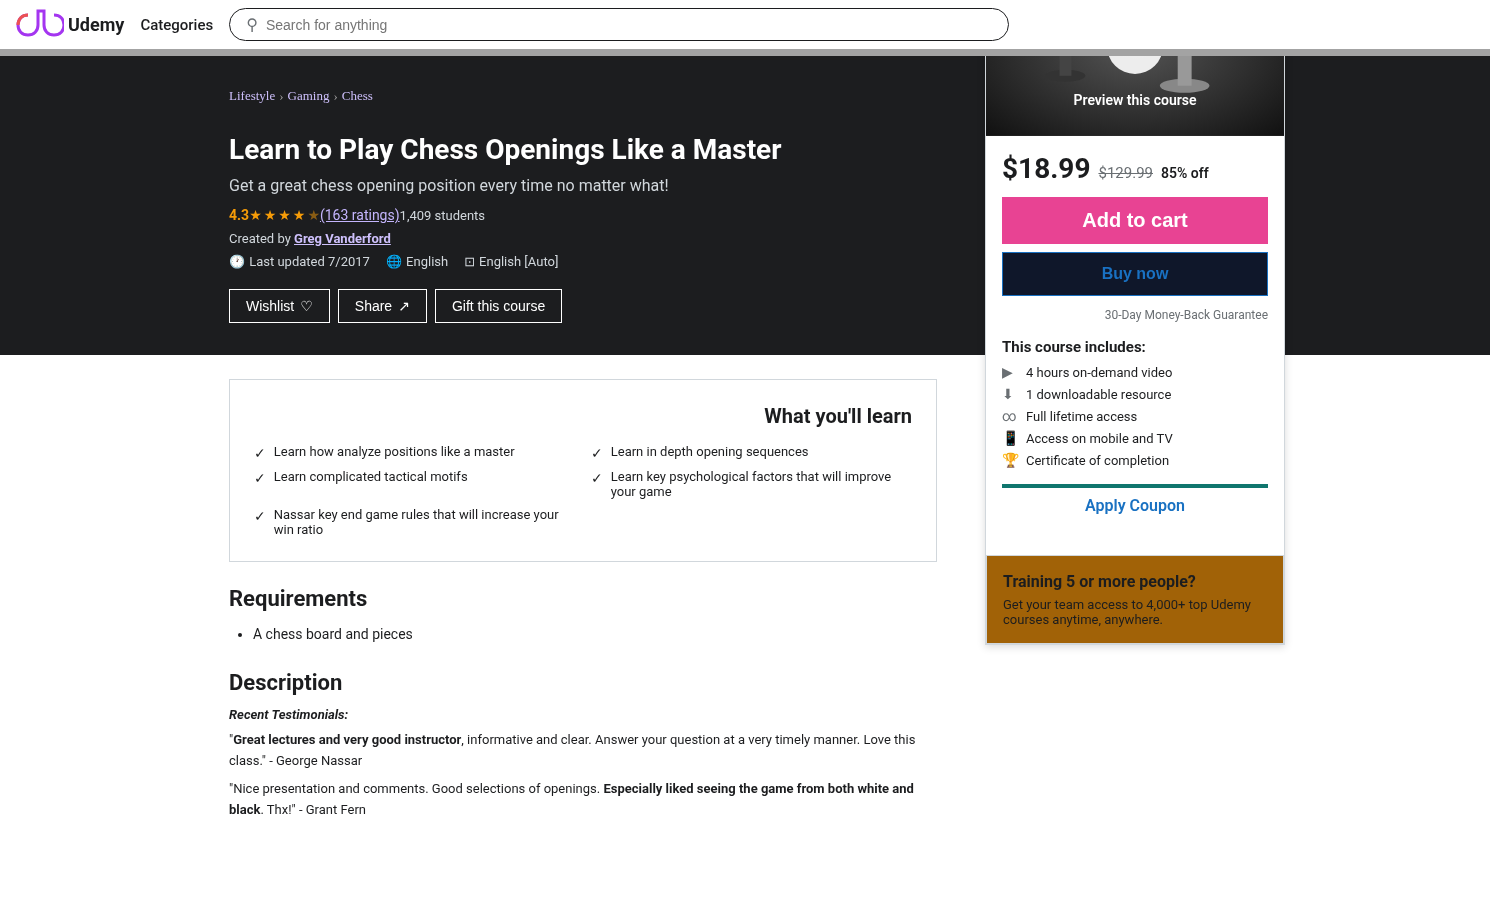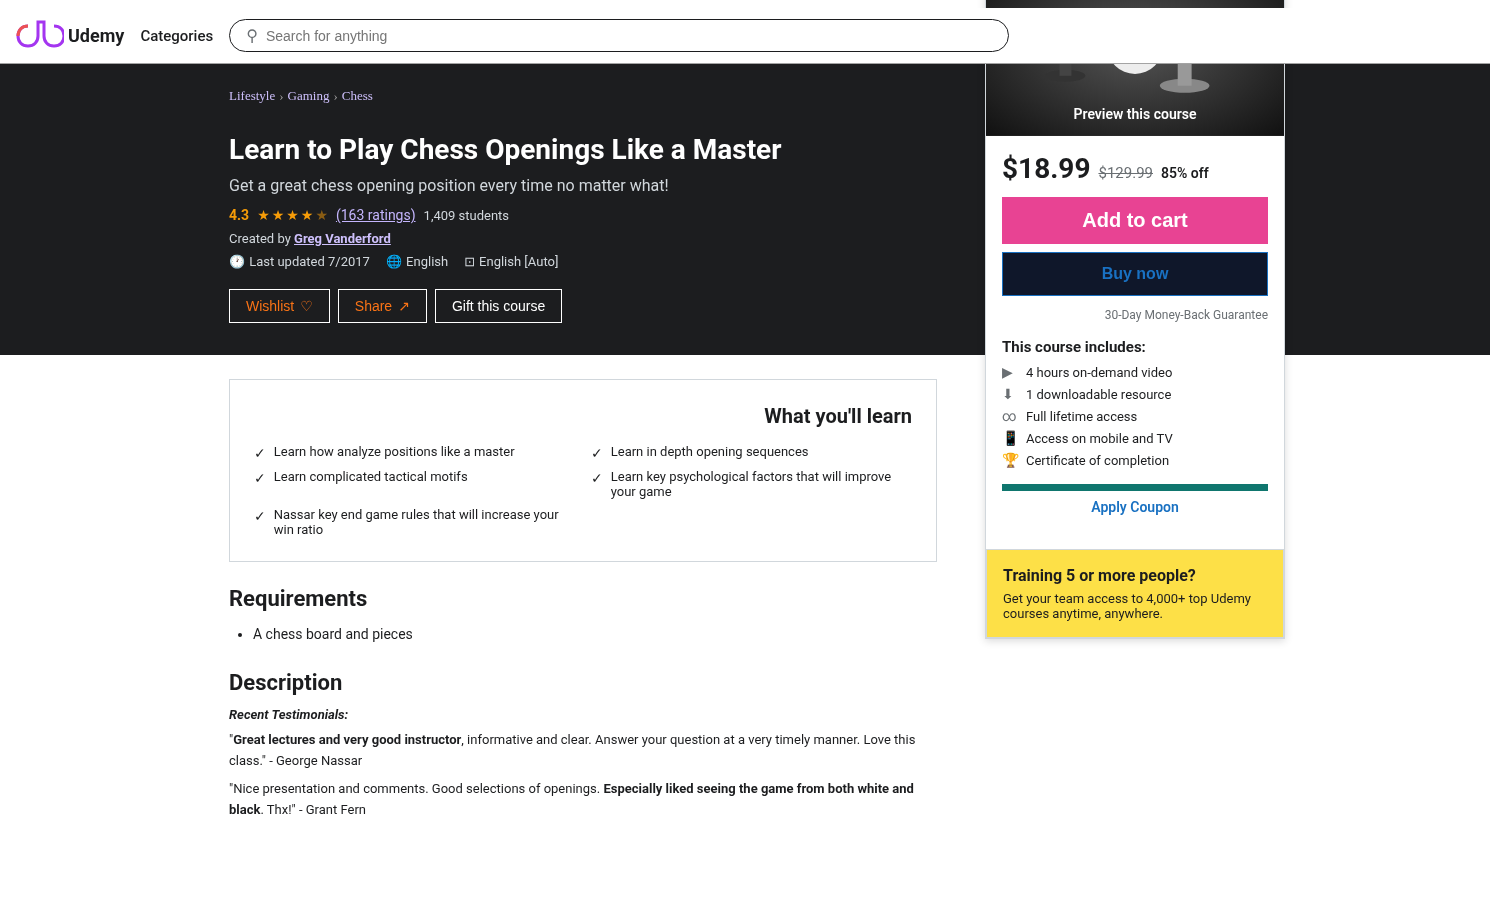--- a/index.html
+++ b/index.html
@@ -1,22 +1,22 @@
 <!DOCTYPE html>
 <html><head>
   <meta charset="utf-8">
   <style>
     * { box-sizing: border-box; margin: 0; padding: 0; }
     body { font-family: -apple-system, BlinkMacSystemFont, 'Segoe UI', Roboto, sans-serif; font-size: 14px; color: #1c1d1f; background: #fff; }
 
     
     .navbar {
       display: flex; align-items: center; padding: 0 16px;
-      height: 56px; background: #fff; border-bottom: 1px solid #a3a3a3;
-      position: sticky; top: 8px; z-index: 100;
+      height: 56px; background: #fff; border-bottom: 7px solid #a3a3a3;
+      position: sticky; top: 0; z-index: 100;
     }
     .navbar-logo { display: flex; align-items: center; margin-right: 16px; text-decoration: none; }
     .navbar-logo svg { width: 48px; height: 32px; }
     .navbar-categories { margin-right: 16px; font-size: 15px; font-weight: 500; cursor: pointer; white-space: nowrap; }
     .navbar-search {
       flex: 1; display: flex; align-items: center;
       border: 1px solid #1c1d1f; border-radius: 999px;
       padding: 6px 16px; background: #fff; max-width: 780px;
     }
     .navbar-search input {
@@ -31,33 +31,33 @@
     }
     .hero-inner {
       max-width: 1080px; margin: 0 auto; padding: 0 24px;
       padding-right: 340px;
     }
     .breadcrumb { display: flex; align-items: center; gap: 4px; margin-bottom: 28px; font-size: 13px; font-family: Liberation Serif, serif; }
     .breadcrumb a { color: #cec0fc; text-decoration: none; }
     .breadcrumb-sep { color: #9e9e9e; }
     .hero h1 { font-size: 28px; font-weight: 700; line-height: 1.3; margin-bottom: 8px; }
     .hero-subtitle { font-size: 16px; color: #d1d7dc; margin-bottom: 12px; }
-    .rating-row { display: flex; align-items: center; gap: 8px; margin-bottom: 8px; }
+    .rating-row { display: flex; align-items: center; gap: 0; margin-bottom: 8px; }
     .rating-num { color: #f69c08; font-weight: 700; font-size: 14px; }
     .stars { display: flex; gap: 2px; }
     .star { color: #f69c08; font-size: 14px; }
     .rating-count { color: #c4b5fd; font-size: 14px; text-decoration: underline; }
     .students { font-size: 13px; color: #d1d7dc; }
     .created-by { font-size: 13px; color: #d1d7dc; margin-bottom: 8px; }
     .created-by a { color: #cec0fc; text-decoration: underline; font-weight: bold; }
     .meta-row { display: flex; align-items: center; gap: 16px; font-size: 13px; color: #d1d7dc; margin-bottom: 20px; }
     .meta-item { display: flex; align-items: center; gap: 4px; }
     .action-buttons { display: flex; gap: 8px; }
     .btn-outline {
-      background: transparent; border: 1px solid #fff; color: #f97316;
+      background: transparent; border: 1px solid #fff; color: #ffffff;
       padding: 0 16px; font-size: 14px; font-weight: 500; cursor: pointer;
       display: flex; align-items: center; gap: 6px;
     }
     .btn-gift {
       background: transparent; border: 1px solid #fff; color: #fff;
       padding: 8px 16px; font-size: 14px; font-weight: 500; cursor: pointer;
     }
     .content-area { flex: 1; padding-top: 24px; }
 
     
@@ -77,21 +77,21 @@
       background: radial-gradient(ellipse at center, #666 0%, #222 100%);
       display: flex; align-items: center; justify-content: center;
     }
     .play-btn {
       width: 56px; height: 56px; background: rgba(255,255,255,0.9);
       border-radius: 50%; display: flex; align-items: center; justify-content: center;
       z-index: 2; position: relative;
     }
     .play-btn svg { width: 24px; height: 24px; }
     .preview-label {
-      position: absolute; bottom: 14px; left: 50%; transform: translateX(-50%);
+      position: absolute; bottom: 28px; left: 50%; transform: translateX(-50%);
       color: #fff; font-size: 14px; font-weight: 600; white-space: nowrap; z-index: 2;
     }
     .sidebar-body { padding: 16px; }
     .price-row { display: flex; align-items: baseline; gap: 8px; margin-bottom: 12px; }
     .price-current { font-size: 28px; font-weight: 700; }
     .price-original { font-size: 15px; color: #6a6f73; text-decoration: line-through; }
     .price-discount { font-size: 14px; color: #1c1d1f; font-weight: 600; }
     .btn-add-cart {
       width: 100%; background: #e84393; border: none; color: #fff;
       padding: 12px; font-size: 20px; font-weight: 700; cursor: pointer;
@@ -101,22 +101,22 @@
       width: 100%; background: #0f172a; border: 1px solid #1971c2; color: #1971c2;
       padding: 12px; font-size: 16px; font-weight: 700; cursor: pointer;
       margin-bottom: 12px;
     }
     .guarantee { text-align: right; font-size: 12px; color: #6a6f73; margin-bottom: 16px; }
     .includes-title { font-size: 15px; font-weight: 700; margin-bottom: 8px; }
     .includes-list { list-style: none; display: flex; flex-direction: column; gap: 6px; margin-bottom: 16px; }
     .includes-list li { display: flex; align-items: center; gap: 8px; font-size: 13px; }
     .includes-icon { color: #6a6f73; font-size: 14px; width: 16px; }
     .apply-coupon {
-      text-align: center; color: #1971c2; font-size: 14px; font-weight: 600;
-      cursor: pointer; padding: 8px 0; border-top: 7px solid #0f766e; margin-top: 8px;
+      text-align: center; color: #1971c2; font-size: 16px; font-weight: 600;
+      cursor: pointer; padding: 8px 0; border-top: 4px solid #0f766e; margin-top: 8px;
     }
 
     
     .learn-box {
       border: 1px solid #d1d7dc; padding: 24px; margin-bottom: 24px;
     }
     .learn-box h2 { font-size: 20px; font-weight: 700; margin-bottom: 16px; text-align: right; }
     .learn-grid { display: grid; grid-template-columns: 1fr 1fr; gap: 8px 16px; }
     .learn-item { display: flex; align-items: flex-start; gap: 8px; font-size: 13px; }
     .check-icon { color: #1c1d1f; font-size: 14px; margin-top: 1px; flex-shrink: 0; }
@@ -126,21 +126,21 @@
     .section h2 { font-size: 22px; font-weight: 700; margin-bottom: 12px; }
     .req-list { list-style: disc; padding-left: 24px; font-size: 14px; line-height: 1.6; }
 
     
     .desc-section h2 { font-size: 22px; font-weight: 700; margin-bottom: 12px; }
     .testimonial-label { font-size: 13px; font-style: italic; font-weight: 700; margin-bottom: 8px; }
     .testimonial-text { font-size: 13px; line-height: 1.6; margin-bottom: 8px; }
     .bold { font-weight: 700; }
 
     
-    .training-box { background: #fde047; border: 1px solid #d1d7dc; padding: 16px; margin-top: 10px; }
+    .training-box { background: #a16207; border: 1px solid #d1d7dc; padding: 16px; margin-top: 16px; }
     .training-box h3 { font-size: 16px; font-weight: 700; margin-bottom: 6px; }
     .training-box p { font-size: 13px; color: #1c1d1f; }
   </style>
 </head>
 <body>
 
 <nav class="navbar">
   <a class="navbar-logo" href="#">
     <svg viewBox="0 0 48 32" fill="none" xmlns="http://www.w3.org/2000/svg">
       <path d="M12 6 C6 6, 2 10, 2 16 C2 22, 6 26, 12 26 C18 26, 22 22, 22 16 L22 2 L28 2 L28 16 C28 22, 32 26, 38 26 C44 26, 48 22, 48 16 C48 10, 44 6, 38 6" stroke="#a435f0" stroke-width="3" fill="none"></path>

